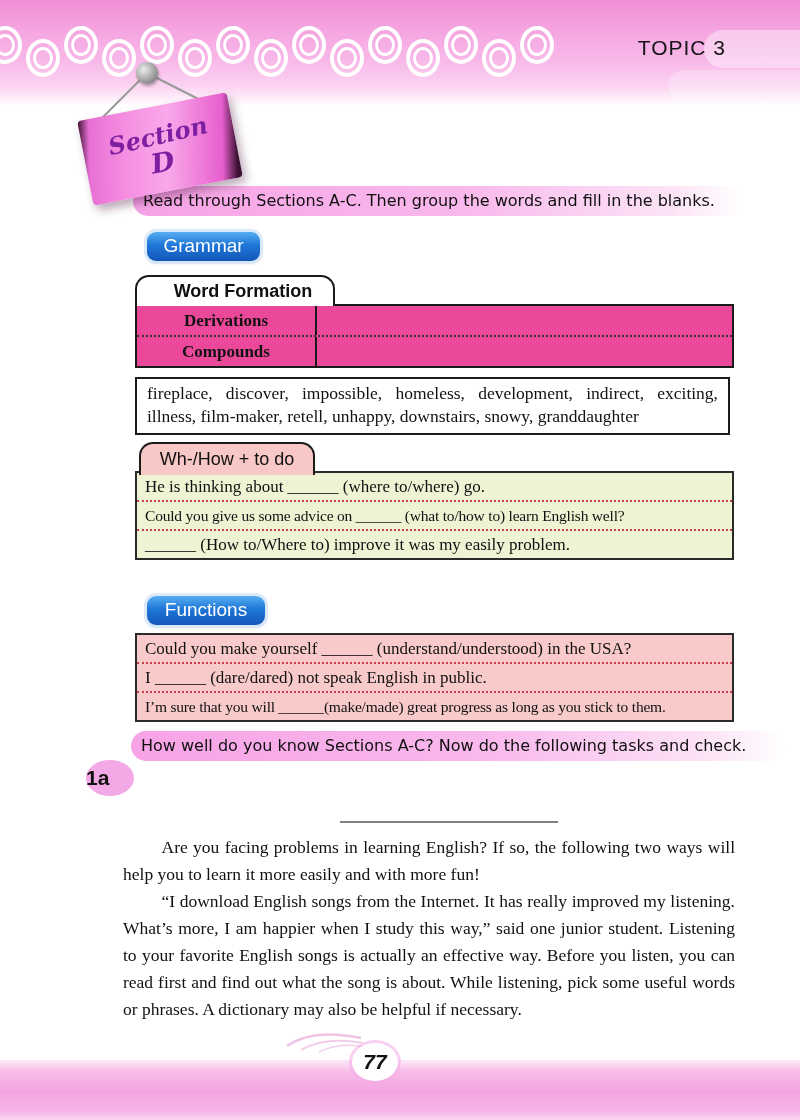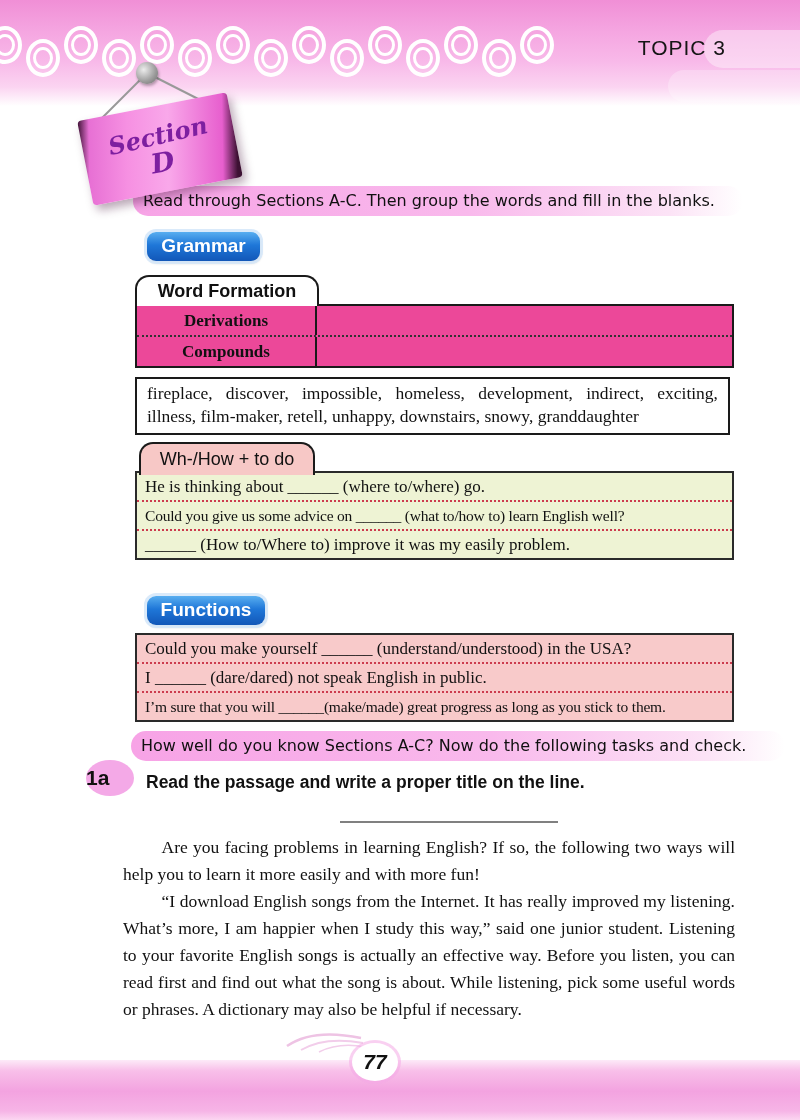--- a/index.html
+++ b/index.html
@@ -43,31 +43,31 @@
           font-family:"DejaVu Sans",sans-serif; font-size:16px; color:#101010;
           padding:0 10px; white-space:nowrap; }
   .pill1 { left:133px; top:186px; width:590px;
            background:linear-gradient(90deg,#f7a3e6 0%,#f9b9ec 55%,#fce3f6 88%,rgba(252,230,246,0) 100%); }
   .pill2 { left:131px; top:731px; width:634px;
            background:linear-gradient(90deg,#f7a3e6 0%,#f9b9ec 55%,#fce3f6 88%,rgba(252,230,246,0) 100%); }
 
   
   .btn { position:absolute; height:29px; border-radius:9px;
          background:linear-gradient(180deg,#58aef0 0%,#1f77d8 45%,#1257b8 100%);
-         color:#fff; font-family:"Liberation Sans",sans-serif; font-weight:bold; font-size:19px;
+         color:#fff; font-family:"Liberation Sans",sans-serif; font-weight:normal; font-size:19px;
          text-align:center; line-height:28px;
          box-shadow:0 0 0 3px rgba(214,232,250,.9), 1px 2px 3px rgba(0,0,0,.25); }
   .btn-grammar { left:147px; top:232px; width:113px; }
   .btn-functions { left:147px; top:596px; width:118px; }
 
   
   .wf-tab { position:absolute; left:135px; top:275px; width:180px; height:29px;
             border:2px solid #1a1a1a; border-bottom:none; border-radius:14px 14px 0 0; background:#fff;
             font-family:"Liberation Sans",sans-serif; font-weight:bold; font-size:18px;
-            text-align:center; line-height:28px; z-index:2; }
+            text-align:center; line-height:28px; z-index:2;padding-left:16px; }
   .wf-table { position:absolute; left:135px; top:304px; width:595px; border:2px solid #1a1a1a; background:#ec4899; }
   .wf-row { display:flex; height:29px; }
   .wf-row + .wf-row { border-top:2px dotted #333; }
   .wf-label { width:178px; border-right:2px solid #1a1a1a; font-weight:bold; font-size:17px;
               text-align:center; line-height:29px; }
   .wf-value { flex:1; }
 
   .word-box { position:absolute; left:135px; top:377px; width:595px; box-sizing:border-box;
               border:2px solid #1a1a1a; padding:3px 10px 5px; font-size:17.5px; line-height:23px;
               text-align:justify; background:#fff; }
@@ -173,21 +173,20 @@
   <div class="btn btn-functions">Functions</div>
   <div class="rule-box fn-box">
     <div class="rule-row">Could you make yourself ______ (understand/understood) in the USA?</div>
     <div class="rule-row">I ______ (dare/dared) not speak English in public.</div>
     <div class="rule-row tight">I’m sure that you will ______(make/made) great progress as long as you stick to them.</div>
   </div>
 
   <div class="pill pill2">How well do you know Sections A-C? Now do the following tasks and check.</div>
 
   <div class="badge-1a">1a</div>
-  <div class="task-title">Read the passage and write a proper title on the line.</div>
   <div class="title-line"></div>
 
   <div class="passage">
     <p>Are you facing problems in learning English? If so, the following two ways will help you to learn it more easily and with more fun!</p>
     <p>“I download English songs from the Internet. It has really improved my listening. What’s more, I am happier when I study this way,” said one junior student. Listening to your favorite English songs is actually an effective way. Before you listen, you can read first and find out what the song is about. While listening, pick some useful words or phrases. A dictionary may also be helpful if necessary.</p>
   </div>
 
   <div class="bottom-band"></div>
   <svg class="swirl" width="90" height="28">
     <path d="M4 20 Q 30 2 78 12" stroke="#eec3e4" stroke-width="2.5" fill="none"></path>

